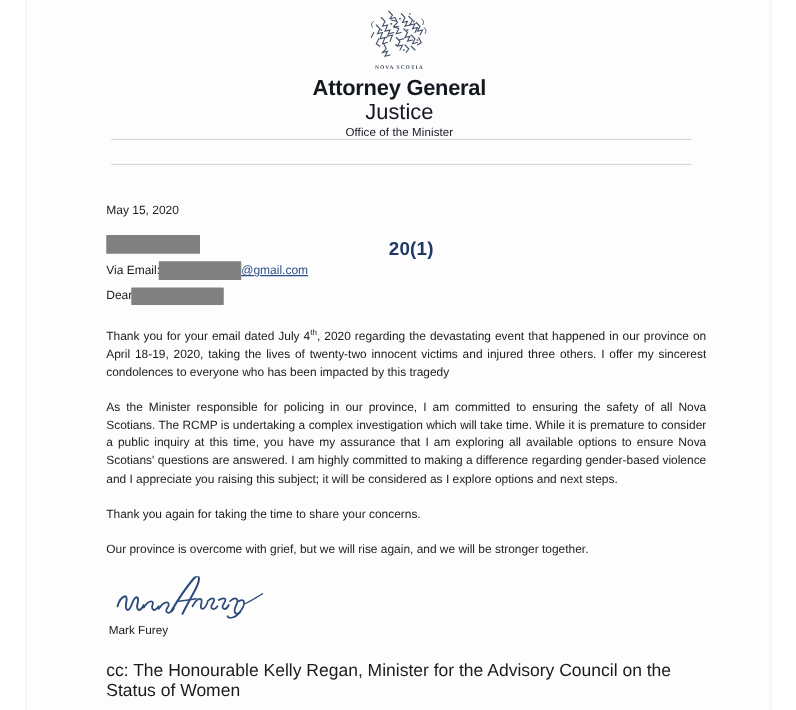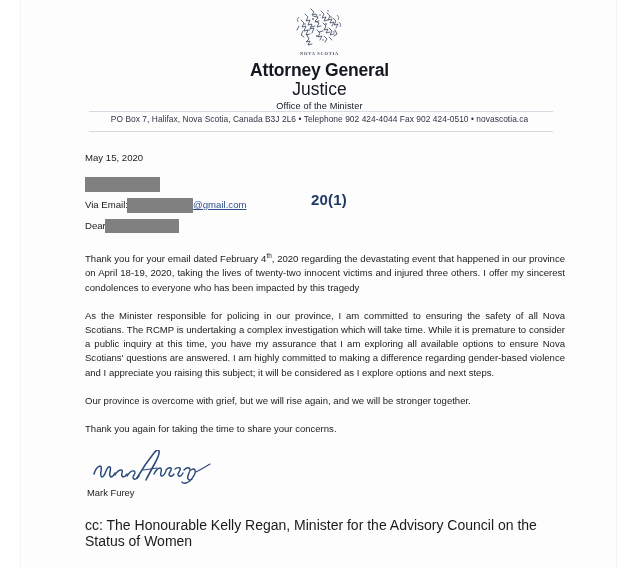--- a/index.html
+++ b/index.html
@@ -105,21 +105,21 @@
   .body-col {
     position: absolute;
     left: 64px;
     top: 148px;
     width: 480px;
   }
 
   .date {
     font-size: 9.6px;
     color: #1d1d1d;
-    margin: 4px 0 14px 0;
+    margin: 15px 0 14px 0;
   }
 
   .redact {
     display: inline-block;
     background: #808080;
     vertical-align: middle;
     border-radius: 0.5px;
   }
   #redact-name    { width: 75px; height: 15px; }
   #redact-email   { width: 66px; height: 15px; margin: 0 0 0 -1px; }
@@ -224,48 +224,47 @@
         </svg>
         <div class="crest-caption">NOVA SCOTIA</div>
       </div>
 
       <div class="lh-title">Attorney General</div>
       <div class="lh-title2">Justice</div>
       <div class="lh-sub">Office of the Minister</div>
     </div>
 
     <div class="rule" id="rule-top"></div>
-    <div class="address">PO Box 7, Halifax, Nova Scotia, Canada B3J 2L6 • Telephone 902 424-4044  Fax 902 424-0510 • novascotia.ca</div>
     <div class="rule" id="rule-bottom"></div>
 
     <div class="doc-ref">20(1)</div>
 
     <div class="body-col">
 
       <div class="date">May 15, 2020</div>
 
       <div class="line-addr">
         <span class="redact" id="redact-name"></span>
       </div>
 
       <div class="via-line">
         <span>Via Email:</span><span class="redact" id="redact-email"></span><span class="maillink">@gmail.com</span>
       </div>
 
       <div class="dear-line">
         <span>Dear</span><span class="redact" id="redact-dear"></span>
       </div>
 
-      <p class="para"><span>Thank you for your email dated February 4</span><sup>th</sup><span>, 2020 regarding the devastating event that happened in our province on April 18-19, 2020, taking the lives of twenty-two innocent victims and injured three others. I offer my sincerest condolences to everyone who has been impacted by this tragedy</span></p>
+      <p class="para"><span>Thank you for your email dated July 4</span><sup>th</sup><span>, 2020 regarding the devastating event that happened in our province on April 18-19, 2020, taking the lives of twenty-two innocent victims and injured three others. I offer my sincerest condolences to everyone who has been impacted by this tragedy</span></p>
 
       <p class="para">As the Minister responsible for policing in our province, I am committed to ensuring the safety of all Nova Scotians. The RCMP is undertaking a complex investigation which will take time. While it is premature to consider a public inquiry at this time, you have my assurance that I am exploring all available options to ensure Nova Scotians' questions are answered. I am highly committed to making a difference regarding gender-based violence and I appreciate you raising this subject; it will be considered as I explore options and next steps.</p>
 
+      <p class="para last-short">Thank you again for taking the time to share your concerns.</p>
+
       <p class="para last-short">Our province is overcome with grief, but we will rise again, and we will be stronger together.</p>
-
-      <p class="para last-short">Thank you again for taking the time to share your concerns.</p>
 
 
       <div class="sig-wrap">
         <svg width="125" height="36" viewBox="0 0 125 36" aria-hidden="true">
           <g fill="none" stroke="#2b4a7a" stroke-linecap="round" stroke-linejoin="round">
             <path d="M3 24 q2 -7 6 -8 q2 0 1 5 q-1 5 1 6 q2 0 4 -6 q2 -5 4 -4 q1 1 0 5 q-1 4 1 5 q2 0 4 -4" stroke-width="1.5"></path>
             <path d="M24 25 q3 -5 6 -5 q2 0 1 3 q-1 3 1 4 q2 0 4 -3" stroke-width="1.4"></path>
             <path d="M36 26 q4 -6 7 -5 q2 1 0 4 q-2 3 0 4 q2 1 5 -3" stroke-width="1.4"></path>
             <path d="M46 28 q8 -14 17 -25 q4 -5 5 -2 q1 3 -4 12 q-6 11 -9 17" stroke-width="1.6"></path>
             <path d="M52 20 q8 -1 14 -2" stroke-width="1.2"></path>

